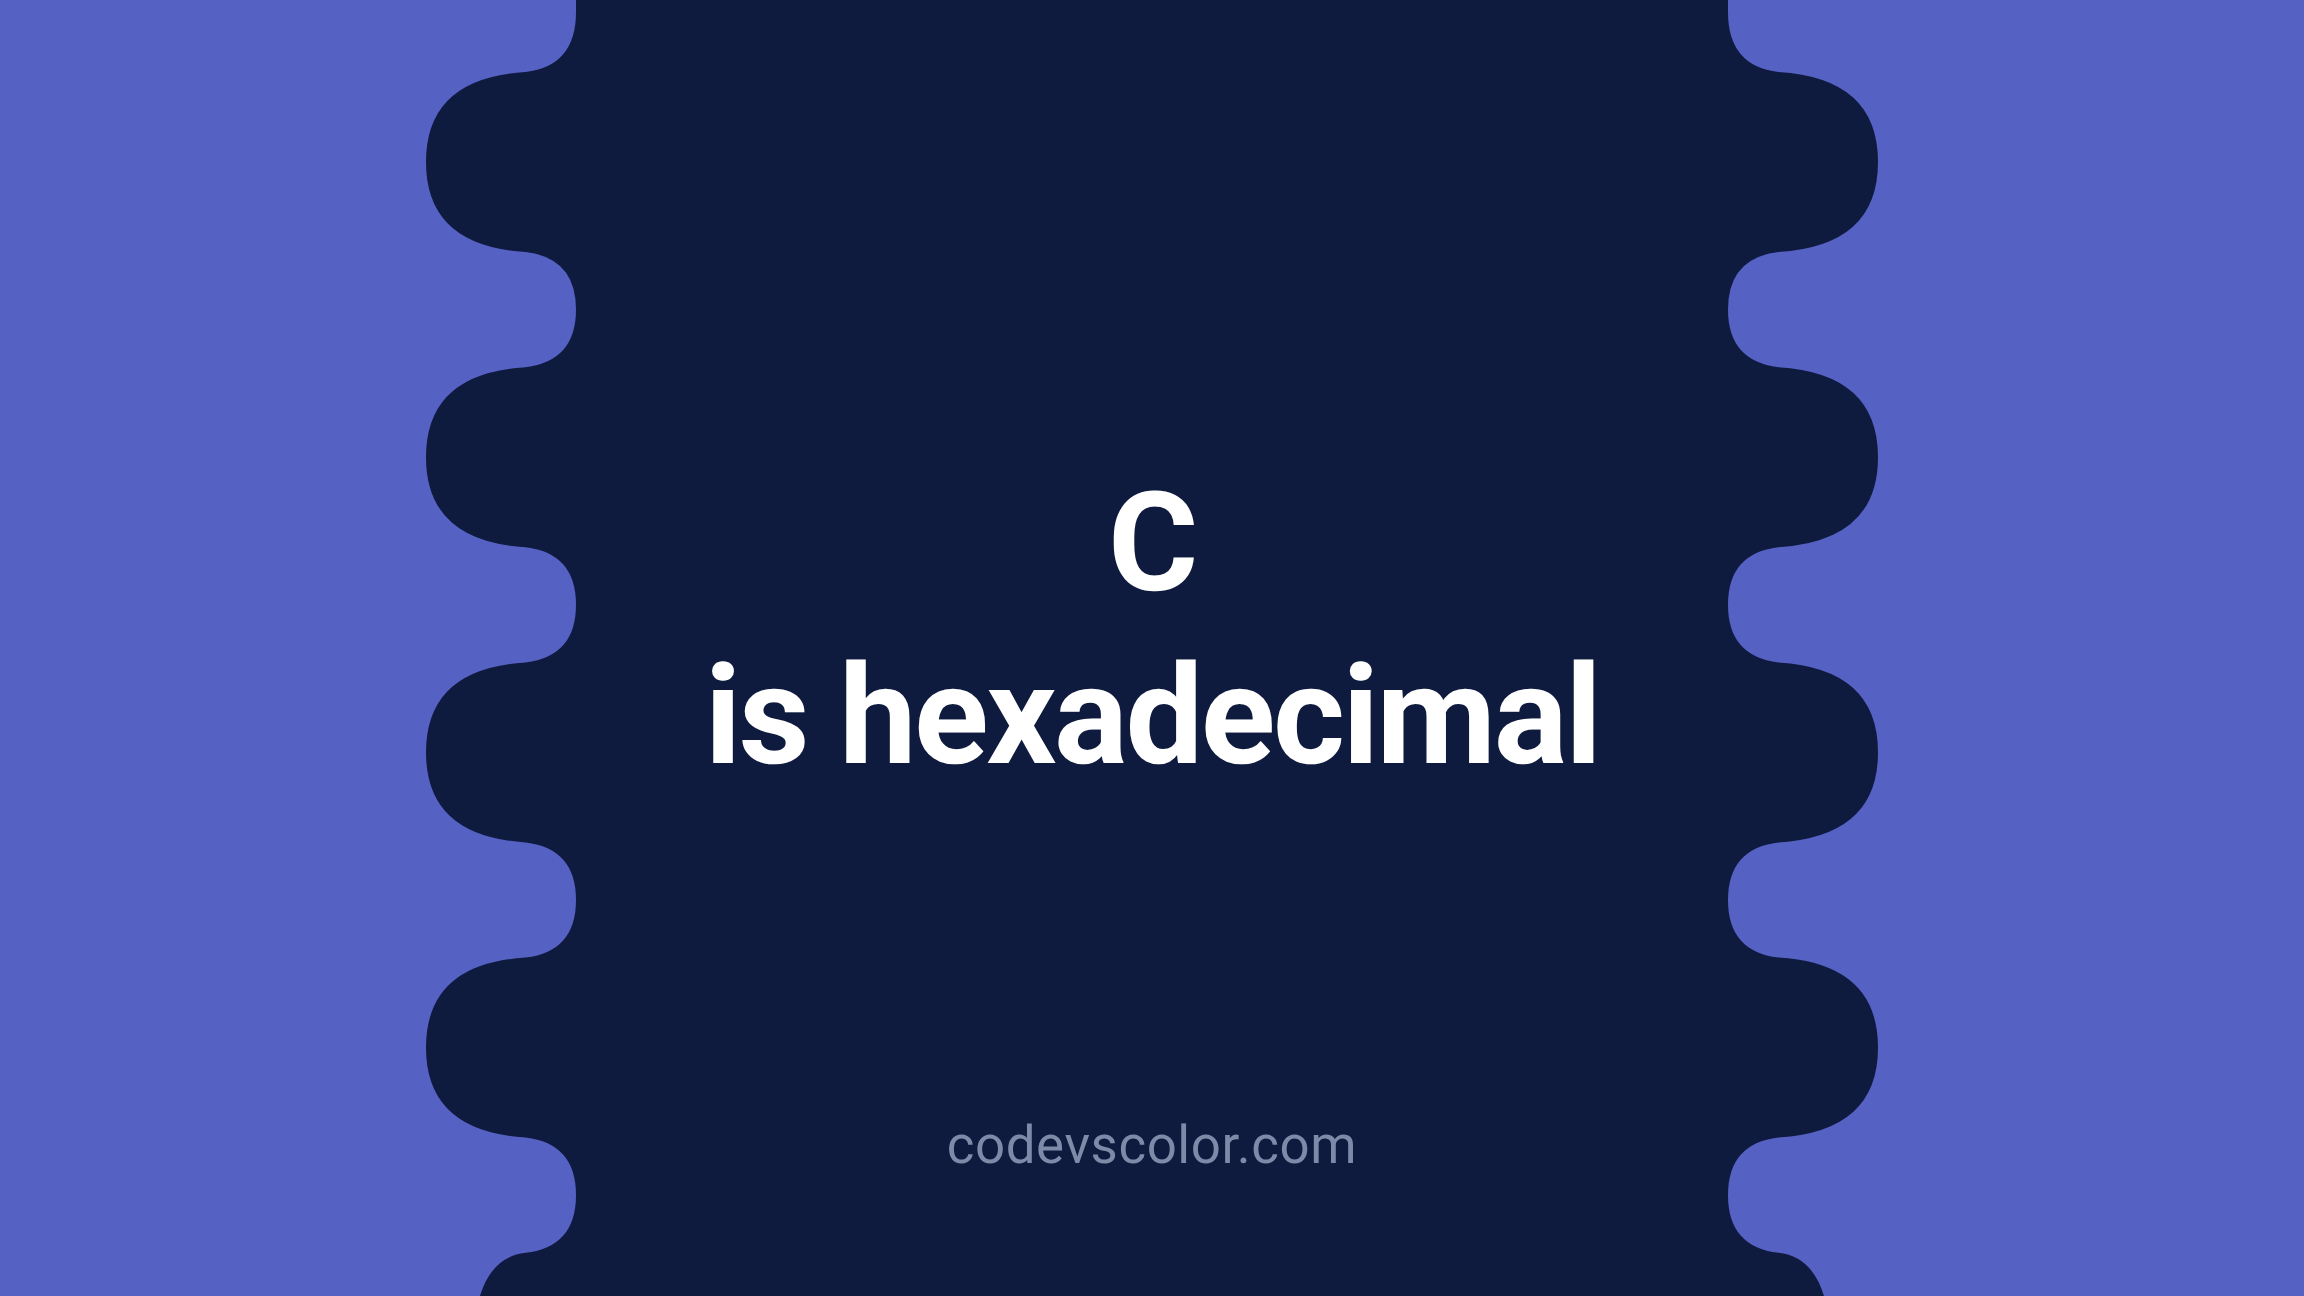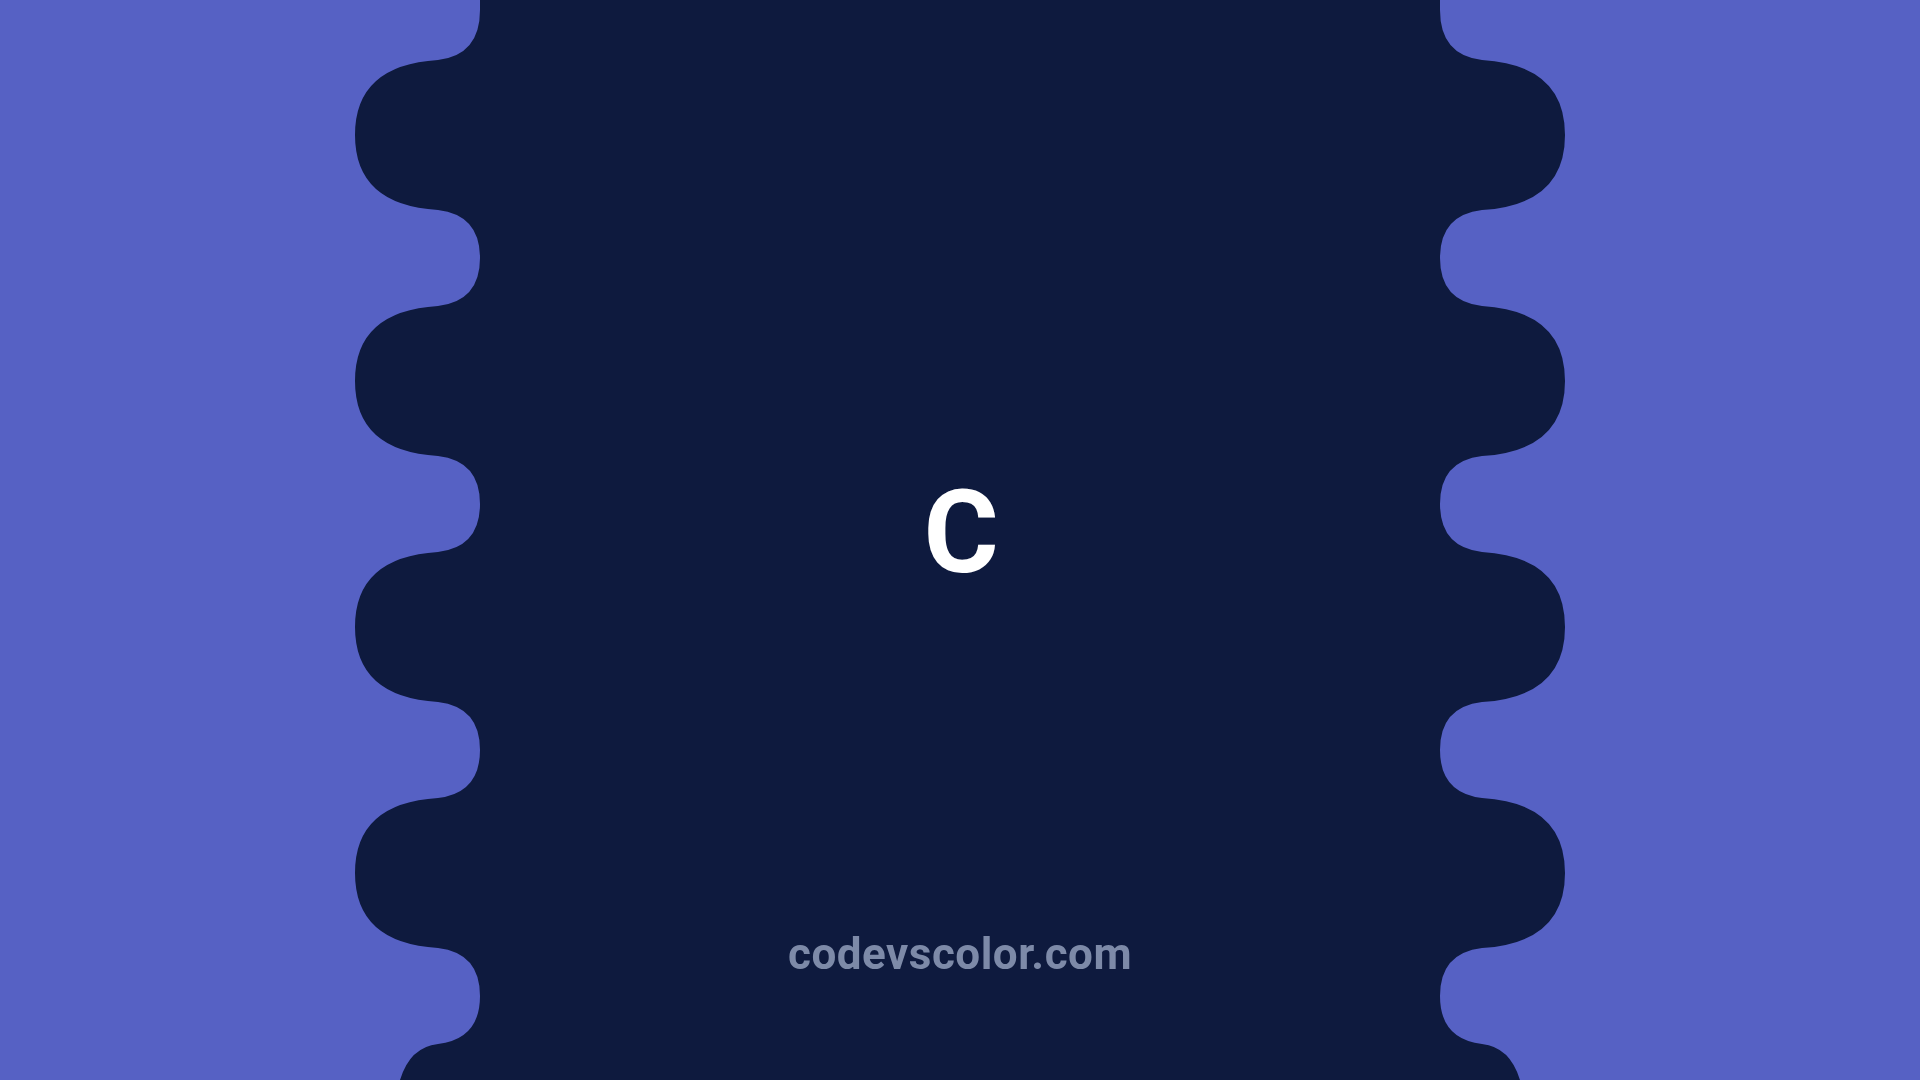--- a/index.html
+++ b/index.html
@@ -47,21 +47,21 @@
       letter-spacing: -2px;
     }
     
     .watermark {
       position: absolute;
       bottom: 100px;
       left: 50%;
       transform: translateX(-50%);
       color: #7d8aa8;
       font-size: 44px;
-      font-weight: 700;
+      font-weight: 400;
       letter-spacing: 0.5px;
     }
   </style>
 </head>
 <body>
 
 <div class="blob-shape">
   <svg viewBox="0 0 1920 1080" preserveAspectRatio="none">
     <path fill="#0e1a3e" d="
       M 480 0
@@ -104,15 +104,16 @@
       Q 1565 65, 1482 60
       Q 1440 55, 1440 10
       L 1440 0
       Z
     "></path>
   </svg>
 </div>
 
 <div class="content">
   <div class="title-line">C</div>
+  <div class="title-line">is hexadecimal</div>
 </div>
 
 <div class="watermark">codevscolor.com</div>
 
 </body></html>

